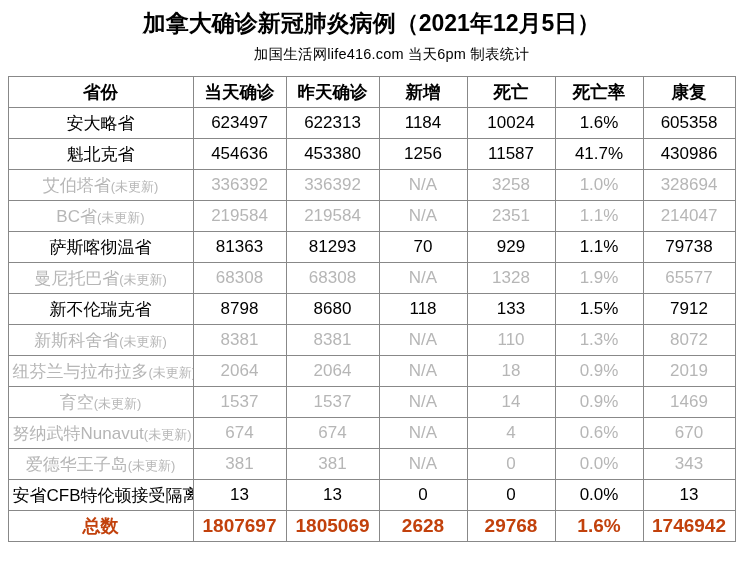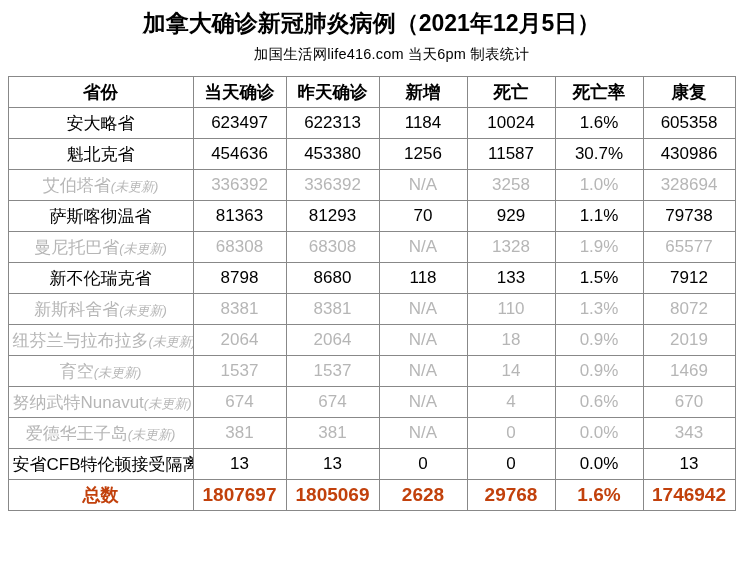--- a/index.html
+++ b/index.html
@@ -57,21 +57,20 @@
     font-weight: bold;
     font-size: 17.5px;
   }
   td.prov {
     text-align: left;
     padding-left: 6px;
     font-size: 17px;
   }
   td.prov .note {
     font-size: 13px;
-    font-style: italic;
   }
   tr.stale td {
     color: #b6b6b6;
   }
   tr.total td {
     color: #c2410c;
     font-weight: bold;
     font-size: 19px;
   }
   tr.total td.prov {
@@ -125,31 +124,40 @@
           <td>10024</td>
           <td>1.6%</td>
           <td>605358</td>
         </tr>
         <tr>
           <td class="prov"><span>魁北克省</span></td>
           <td>454636</td>
           <td>453380</td>
           <td>1256</td>
           <td>11587</td>
-          <td>30.7%</td>
+          <td>41.7%</td>
           <td>430986</td>
         </tr>
         <tr class="stale">
           <td class="prov"><span>艾伯塔省</span><span class="note">(未更新)</span></td>
           <td>336392</td>
           <td>336392</td>
           <td>N/A</td>
           <td>3258</td>
           <td>1.0%</td>
           <td>328694</td>
+        </tr>
+        <tr class="stale">
+          <td class="prov"><span>BC省</span><span class="note">(未更新)</span></td>
+          <td>219584</td>
+          <td>219584</td>
+          <td>N/A</td>
+          <td>2351</td>
+          <td>1.1%</td>
+          <td>214047</td>
         </tr>
         <tr>
           <td class="prov"><span>萨斯喀彻温省</span></td>
           <td>81363</td>
           <td>81293</td>
           <td>70</td>
           <td>929</td>
           <td>1.1%</td>
           <td>79738</td>
         </tr>

